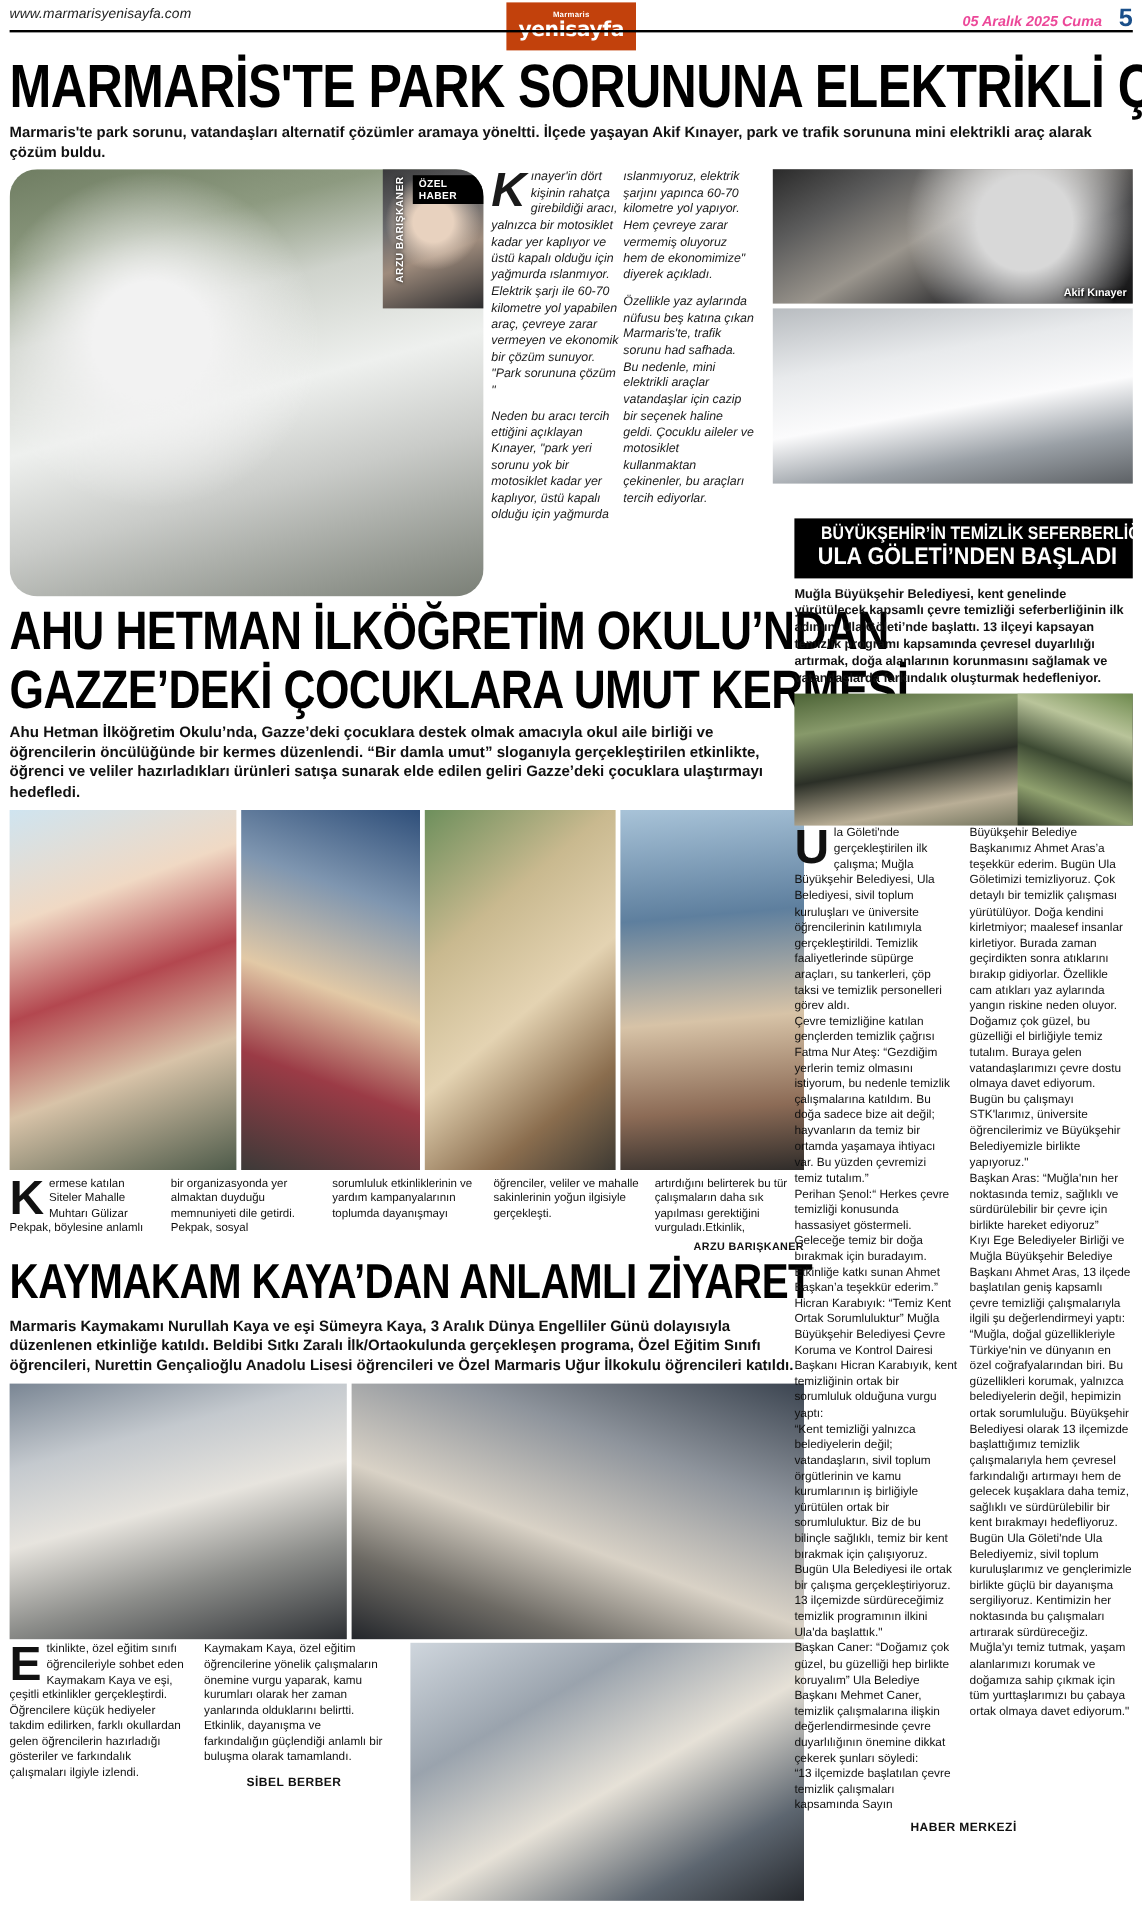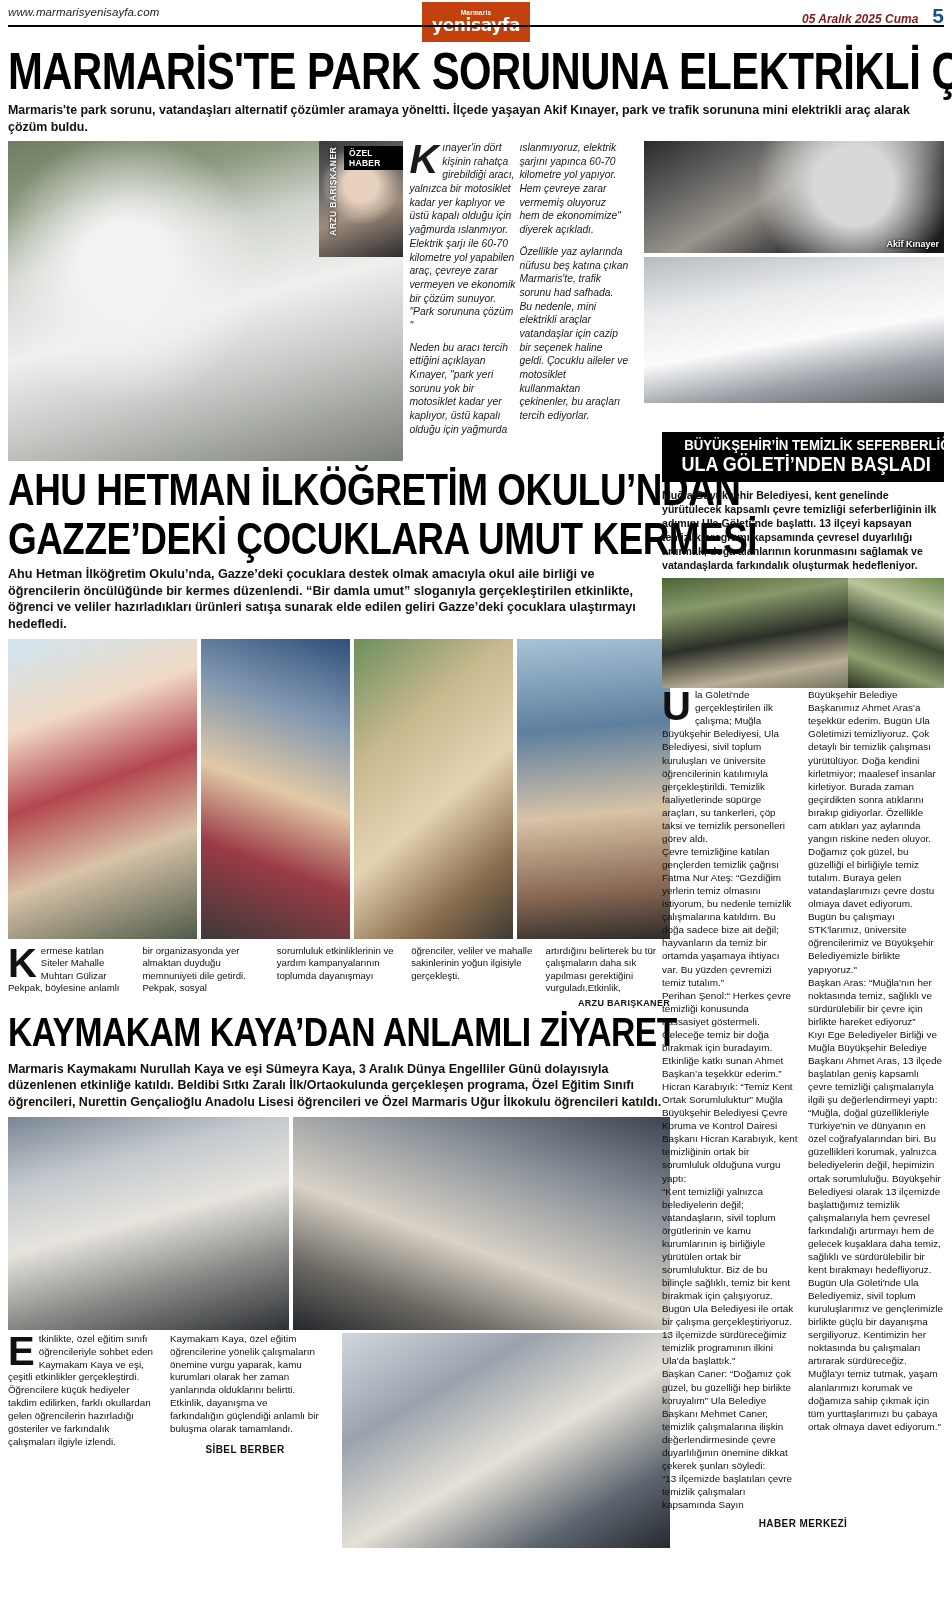--- a/index.html
+++ b/index.html
@@ -19,21 +19,21 @@
   .mh-url { font-size:11.5px; font-style:italic; color:#222; padding-top:6px; letter-spacing:.1px; }
   .mh-logo {
     position:absolute; left:50%; transform:translateX(-50%); top:2px;
     background:#c2410c; color:#fff; width:108px; height:40px;
     display:flex; flex-direction:column; align-items:center; justify-content:center;
     line-height:1;
   }
   .mh-logo .lg1 { font-size:6.5px; font-weight:bold; letter-spacing:.2px; margin-bottom:1px; }
   .mh-logo .lg2 { font-size:17px; font-weight:bold; letter-spacing:-.4px; font-family:"DejaVu Sans", sans-serif; }
   .mh-right { position:absolute; right:0; top:4px; display:flex; align-items:baseline; gap:14px; }
-  .mh-date { font-size:12px; font-style:italic; font-weight:bold; color:#7f1d1d; }
+  .mh-date { font-size:12px; font-style:italic; font-weight:bold; color:#ec4899; }
   .mh-pageno { font-size:21px; font-weight:bold; color:#1a4f8a; }
   .rule-top { position:absolute; left:0; right:0; top:25px; height:2px; background:#000; }
 
   
   .hl {
     font-family:"Liberation Sans", sans-serif;
     font-weight:bold; color:#000;
     transform:scaleX(.82); transform-origin:left center;
     white-space:nowrap; line-height:1;
     letter-spacing:-.6px;
@@ -70,21 +70,21 @@
     letter-spacing:.4px;
   }
   .ozel {
     position:absolute; top:5px; left:26px;
     background:#000; color:#fff; font-size:8.5px; font-weight:bold;
     padding:2px 5px; letter-spacing:.3px;
   }
 
   
   .s1 { display:flex; gap:6px; margin-top:3px; }
-  .s1-photo { width:398px; height:320px; }
+  .s1-photo { width:398px; height:356px;border-radius:23px; }
   .s1-cols { width:230px; display:flex; gap:1px;font-style:italic; }
   .s1-col { width:109px; }
   .s1-right { width:302px; display:flex; flex-direction:column; gap:4px; }
   .s1-r1 { height:112px; }
   .s1-r2 { height:146px; }
 
   
   .img-car1 { background:
       radial-gradient(circle at 30% 40%, #f2f2f2 0 14%, rgba(0,0,0,0) 40%),
       linear-gradient(165deg,#6f7d62 0%,#8d9a80 18%,#cfd3cc 33%,#eef0ee 52%,#c9cbc8 70%,#7a7f76 100%); }

